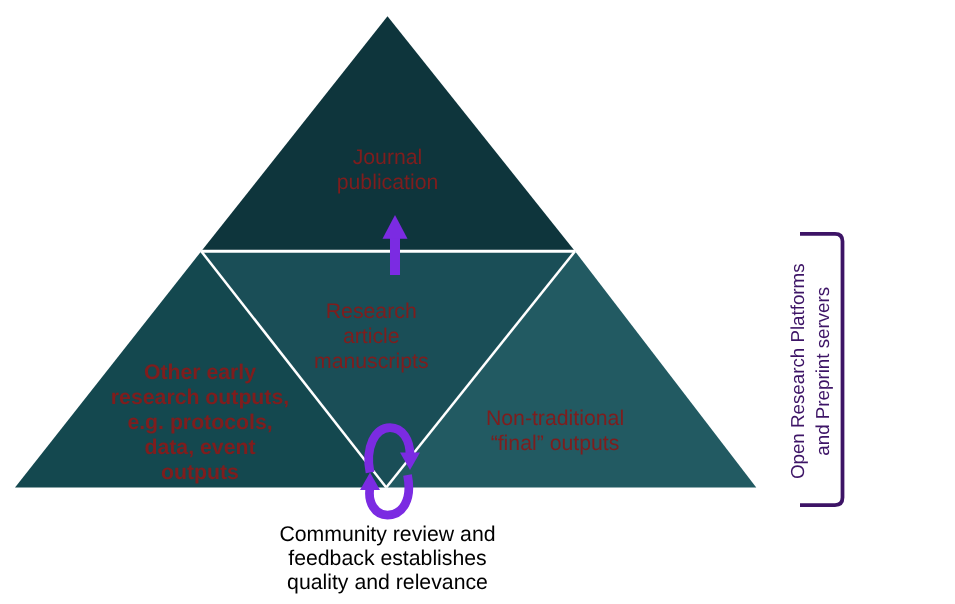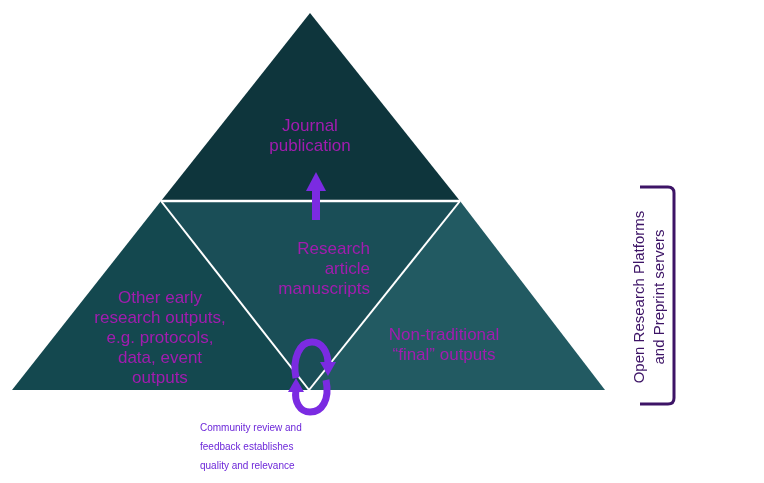--- a/index.html
+++ b/index.html
@@ -1,19 +1,19 @@
 <!DOCTYPE html>
 <html><head>
 <meta charset="utf-8">
 <style>
   html, body { margin: 0; padding: 0; background: #ffffff; }
   body { width: 764px; height: 483px; position: relative; overflow: hidden; font-family: "Liberation Sans", sans-serif; }
   #diagram { position: absolute; left: 0; top: 0; }
-  .label { position: absolute; text-align: center; color: #a21caf; font-size: 17px; line-height: 20px; white-space: pre-line; }
-  .caption { position: absolute; text-align: left; color: #6d28d9; font-size: 10px; line-height: 19px; white-space: pre-line; }
+  .label { position: absolute; text-align: center; color: #7f1d1d; font-size: 17px; line-height: 20px; white-space: pre-line; }
+  .caption { position: absolute; text-align: center; color: #000000; font-size: 17px; line-height: 19px; white-space: pre-line; }
   .side-label { position: absolute; color: #3d1466; font-size: 15px; line-height: 20px; text-align: center; white-space: pre-line;
                 transform-origin: center center; transform: rotate(-90deg); }
 </style>
 </head>
 <body>
 
 <svg id="diagram" width="764" height="483" viewBox="0 0 764 483">
 
   <polygon points="310,13 161,201 460,201" fill="#0e353c"></polygon>
 
@@ -40,25 +40,25 @@
     <path d="M 326 380 C 330 400, 322 412, 310 412 C 300 412, 294 402, 296 390" fill="none" stroke="#7b2be2" stroke-width="7" stroke-linecap="butt"></path>
     <polygon points="288,392 304,392 296,378" fill="#7b2be2"></polygon>
   </g>
 
   <path d="M 640 187 L 668 187 Q 674 187 674 193 L 674 398 Q 674 404 668 404 L 640 404" fill="none" stroke="#3d1466" stroke-width="3"></path>
 </svg>
 
 <div class="label" style="left:250px; top:116px; width:120px;">Journal
 publication</div>
 
-<div class="label" style="left:250px; top:239px; width:120px;text-align:right;">Research
+<div class="label" style="left:237px; top:239px; width:120px;">Research
 article
 manuscripts</div>
 
-<div class="label" style="left:85px; top:288px; width:150px;">Other early
+<div class="label" style="left:85px; top:288px; width:150px;font-weight:bold;">Other early
 research outputs,
 e.g. protocols,
 data, event
 outputs</div>
 
 <div class="label" style="left:364px; top:325px; width:160px;">Non-traditional
 “final” outputs</div>
 
 <div class="caption" style="left:200px; top:418px; width:220px;">Community review and
 feedback establishes

